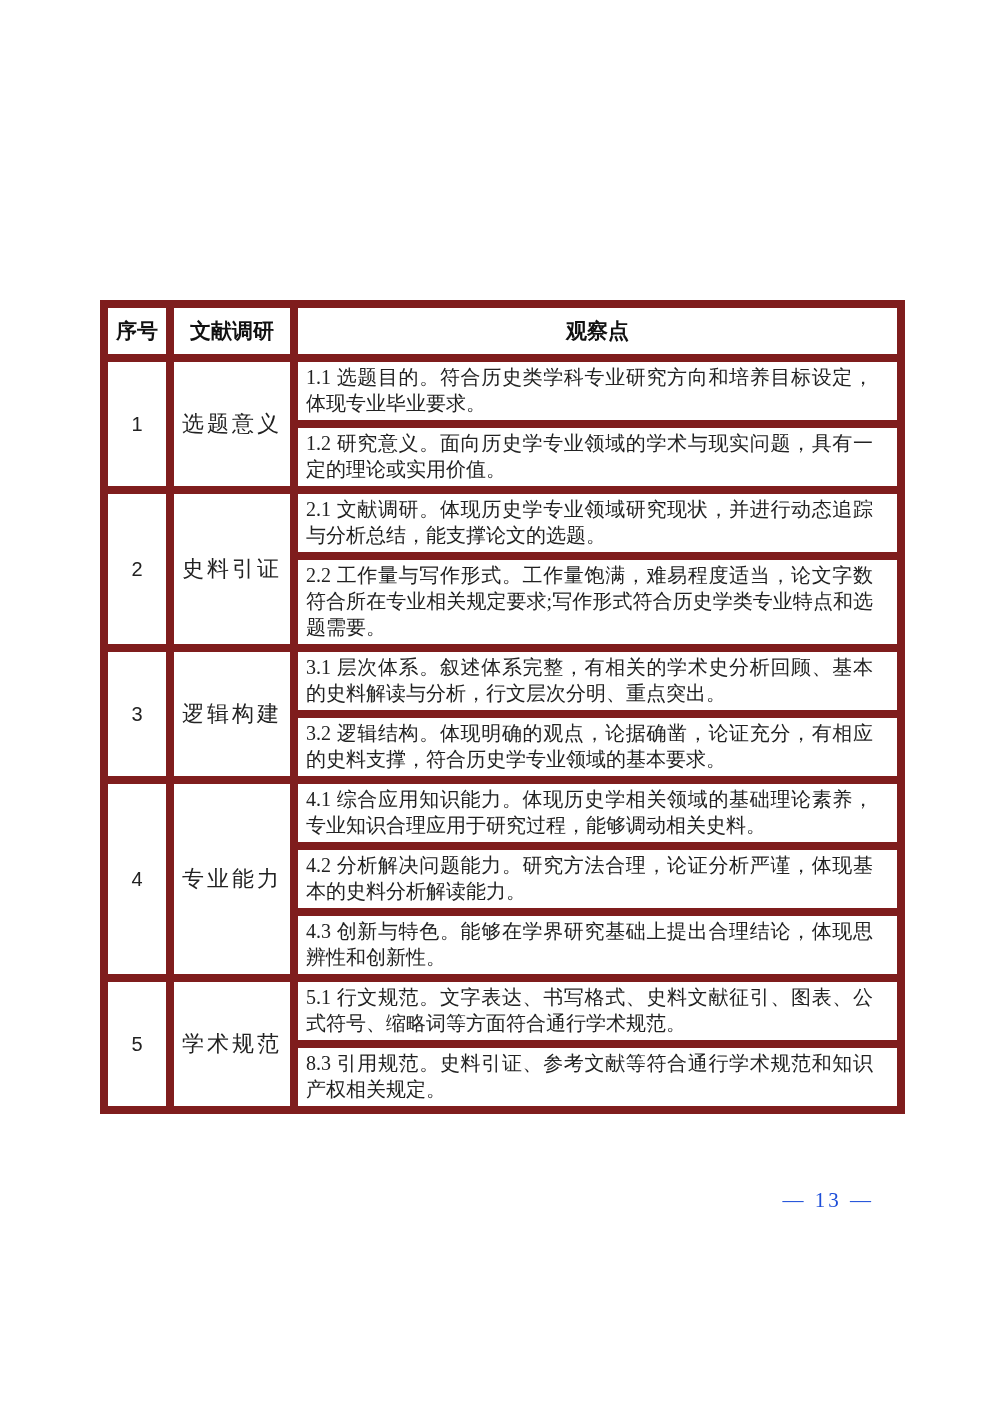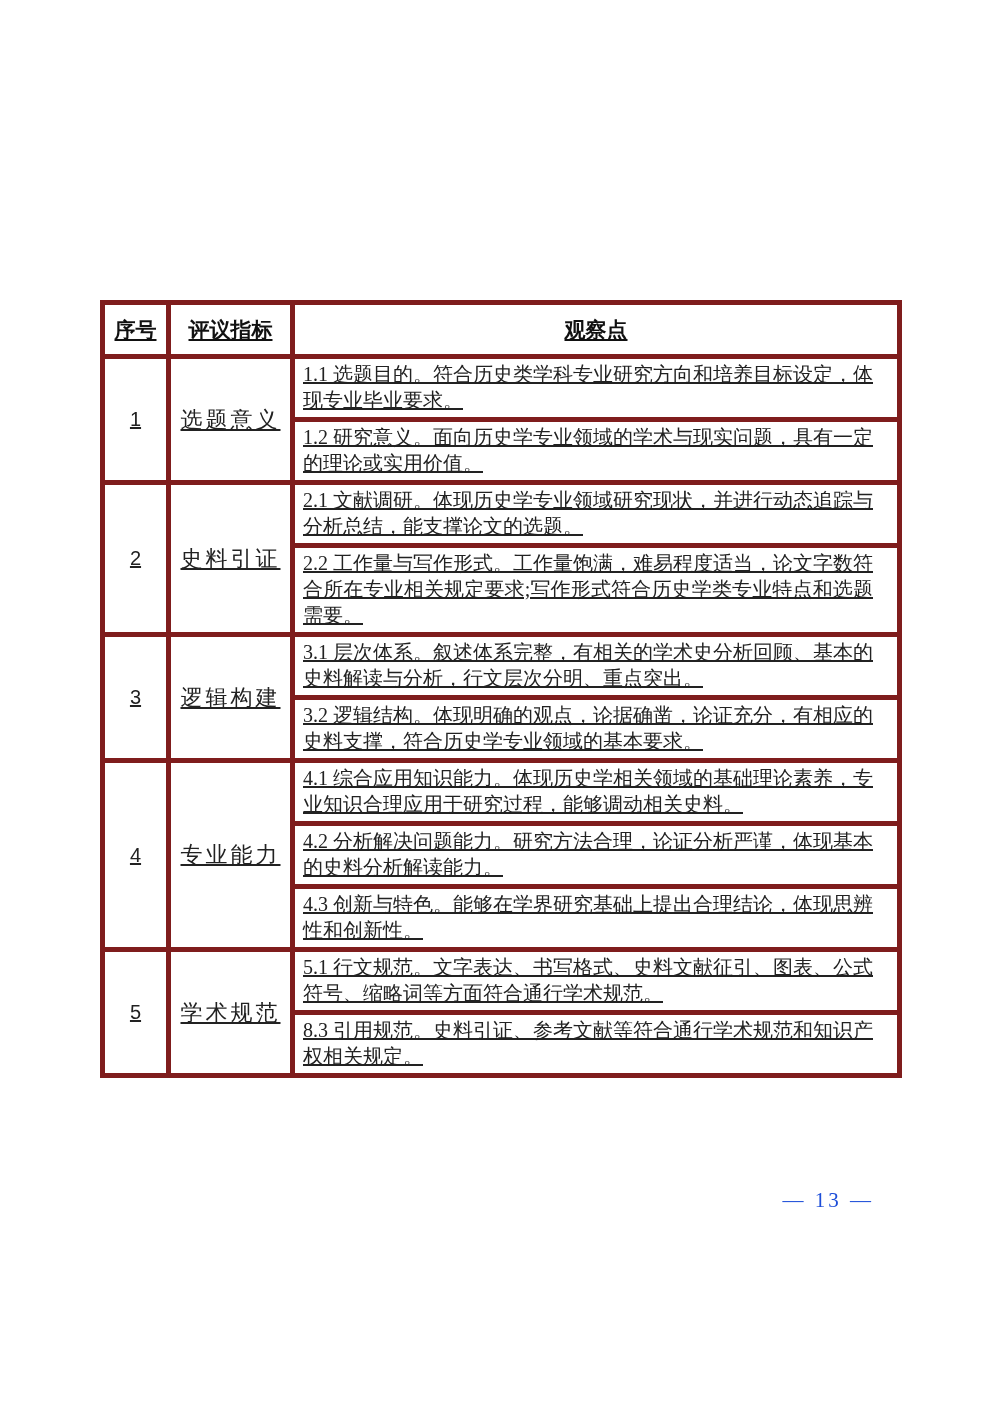--- a/index.html
+++ b/index.html
@@ -38,23 +38,22 @@
     left: 100px;
     top: 300px;
     width: 797px;
     border-collapse: collapse;
     table-layout: fixed;
   }
   .review-table col.c-no { width: 66px; }
   .review-table col.c-indicator { width: 124px; }
   .review-table col.c-points { width: 607px; }
   .review-table th, .review-table td {
-    border: 5px solid #7f1d1d;
+    border: 8px solid #7f1d1d;
     vertical-align: middle;
-    text-decoration: underline;
   }
   .review-table th {
     font-family: "Liberation Sans", sans-serif;
     font-weight: bold;
     font-size: 21px;
     height: 54px;
     text-align: center;
     color: #111111;
   }
   .num-cell {
@@ -96,21 +95,21 @@
 
   <table class="review-table">
     <colgroup>
       <col class="c-no">
       <col class="c-indicator">
       <col class="c-points">
     </colgroup>
     <thead>
       <tr>
         <th>序号</th>
-        <th>评议指标</th>
+        <th>文献调研</th>
         <th>观察点</th>
       </tr>
     </thead>
     <tbody>
         <tr>
           <td rowspan="2" class="num-cell">1</td>
           <td rowspan="2" class="indicator-cell">选题意义</td>
           <td class="point-cell">1.1 选题目的。符合历史类学科专业研究方向和培养目标设定，体现专业毕业要求。</td>
         </tr>
         <tr>

